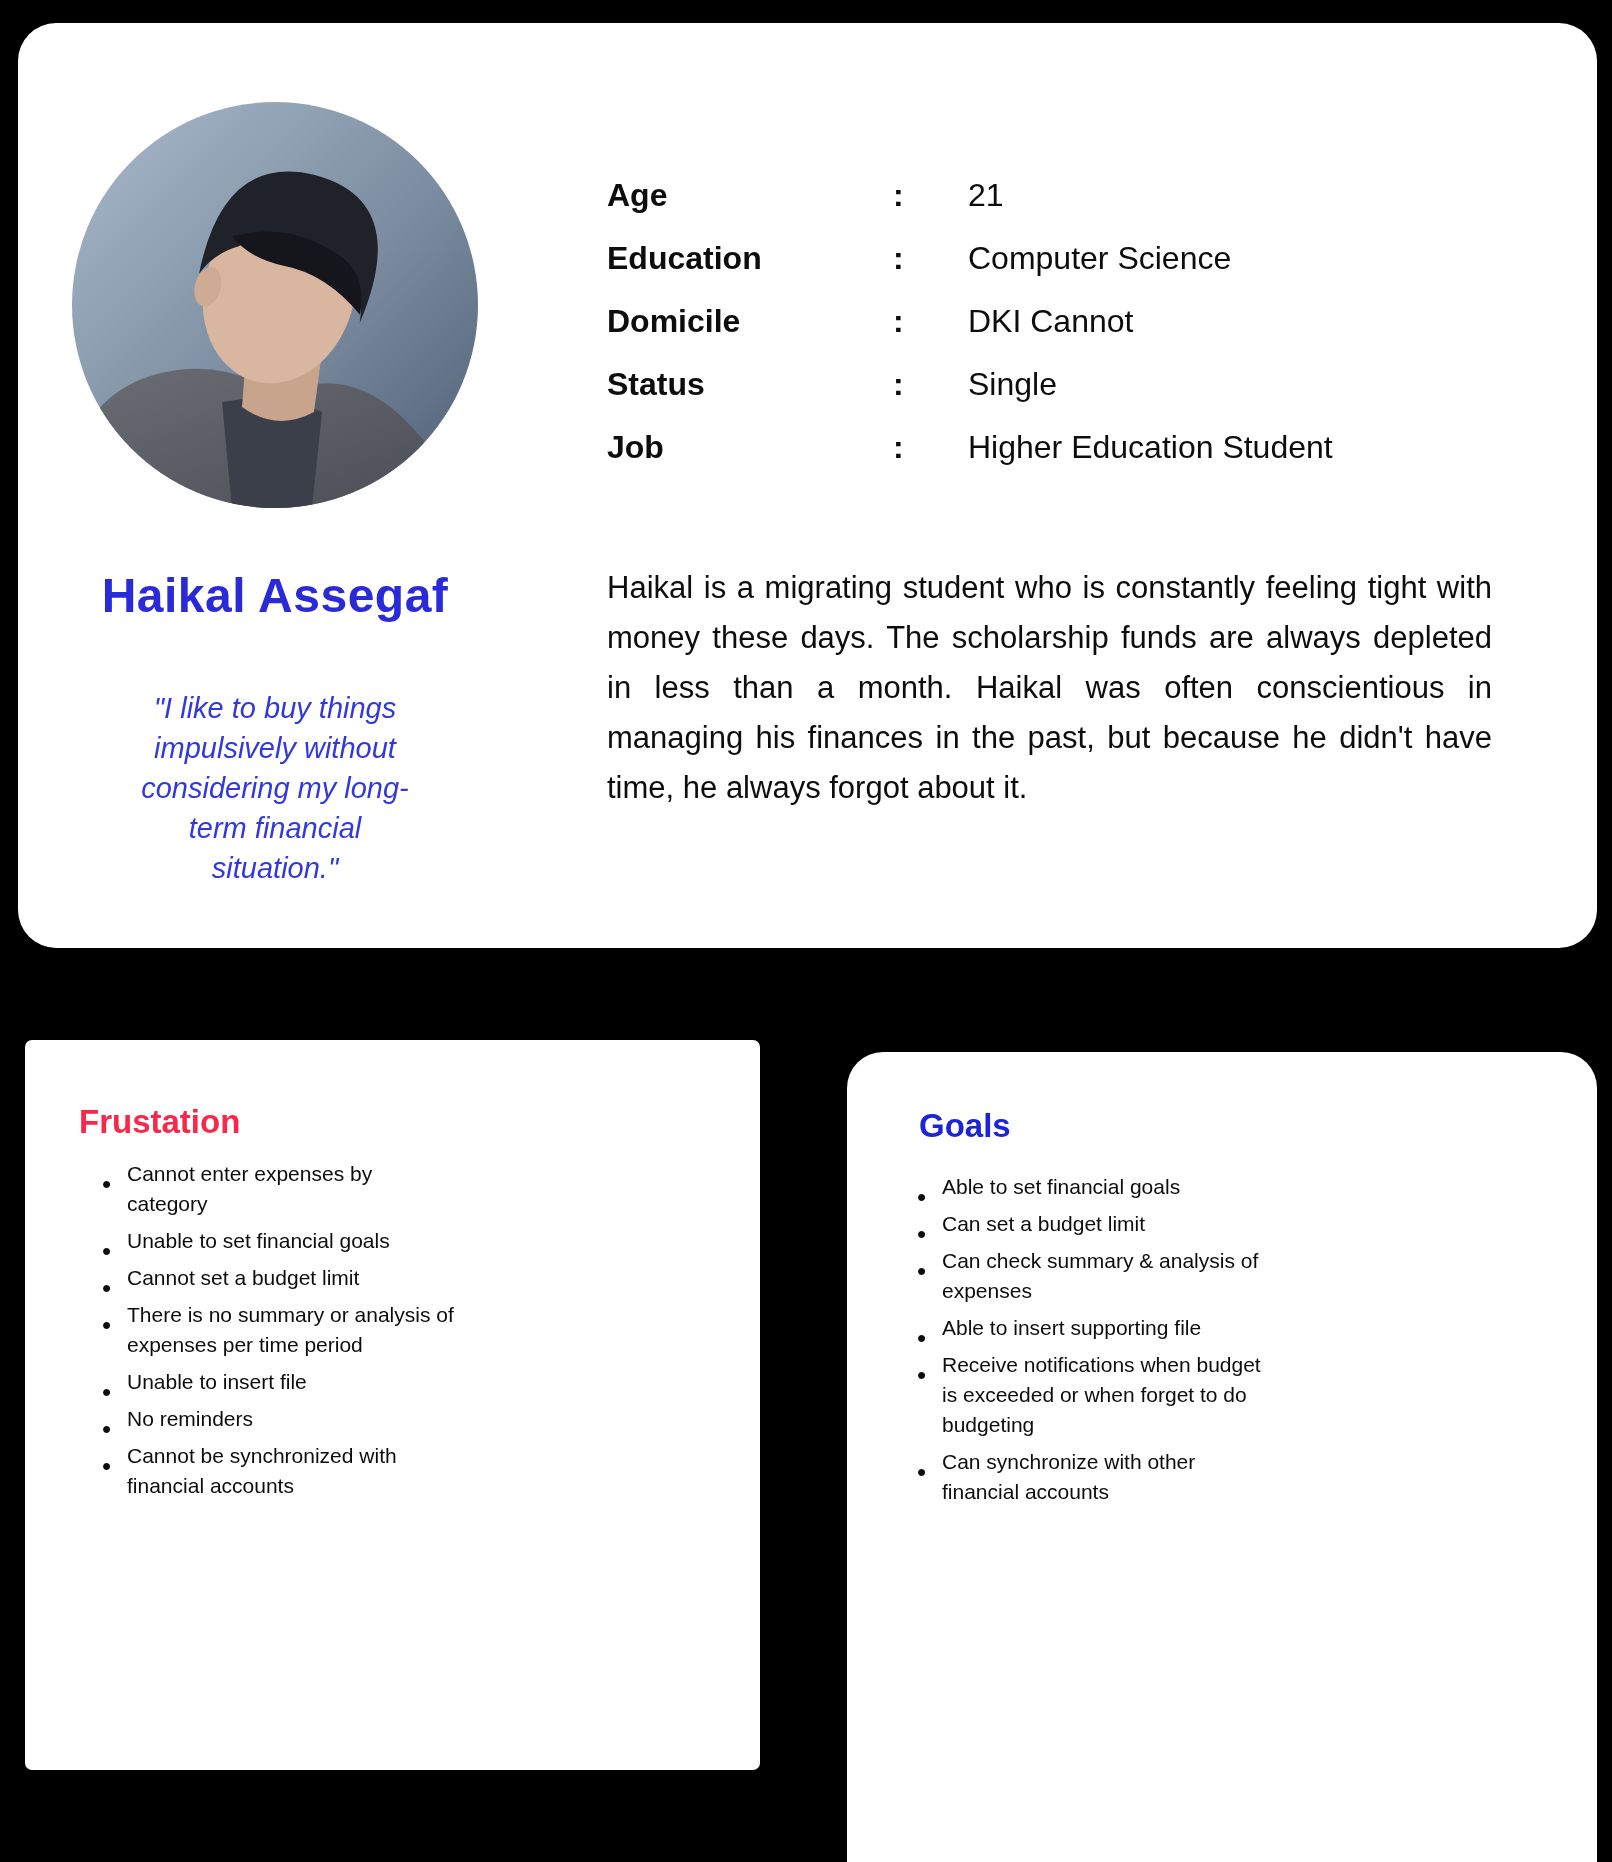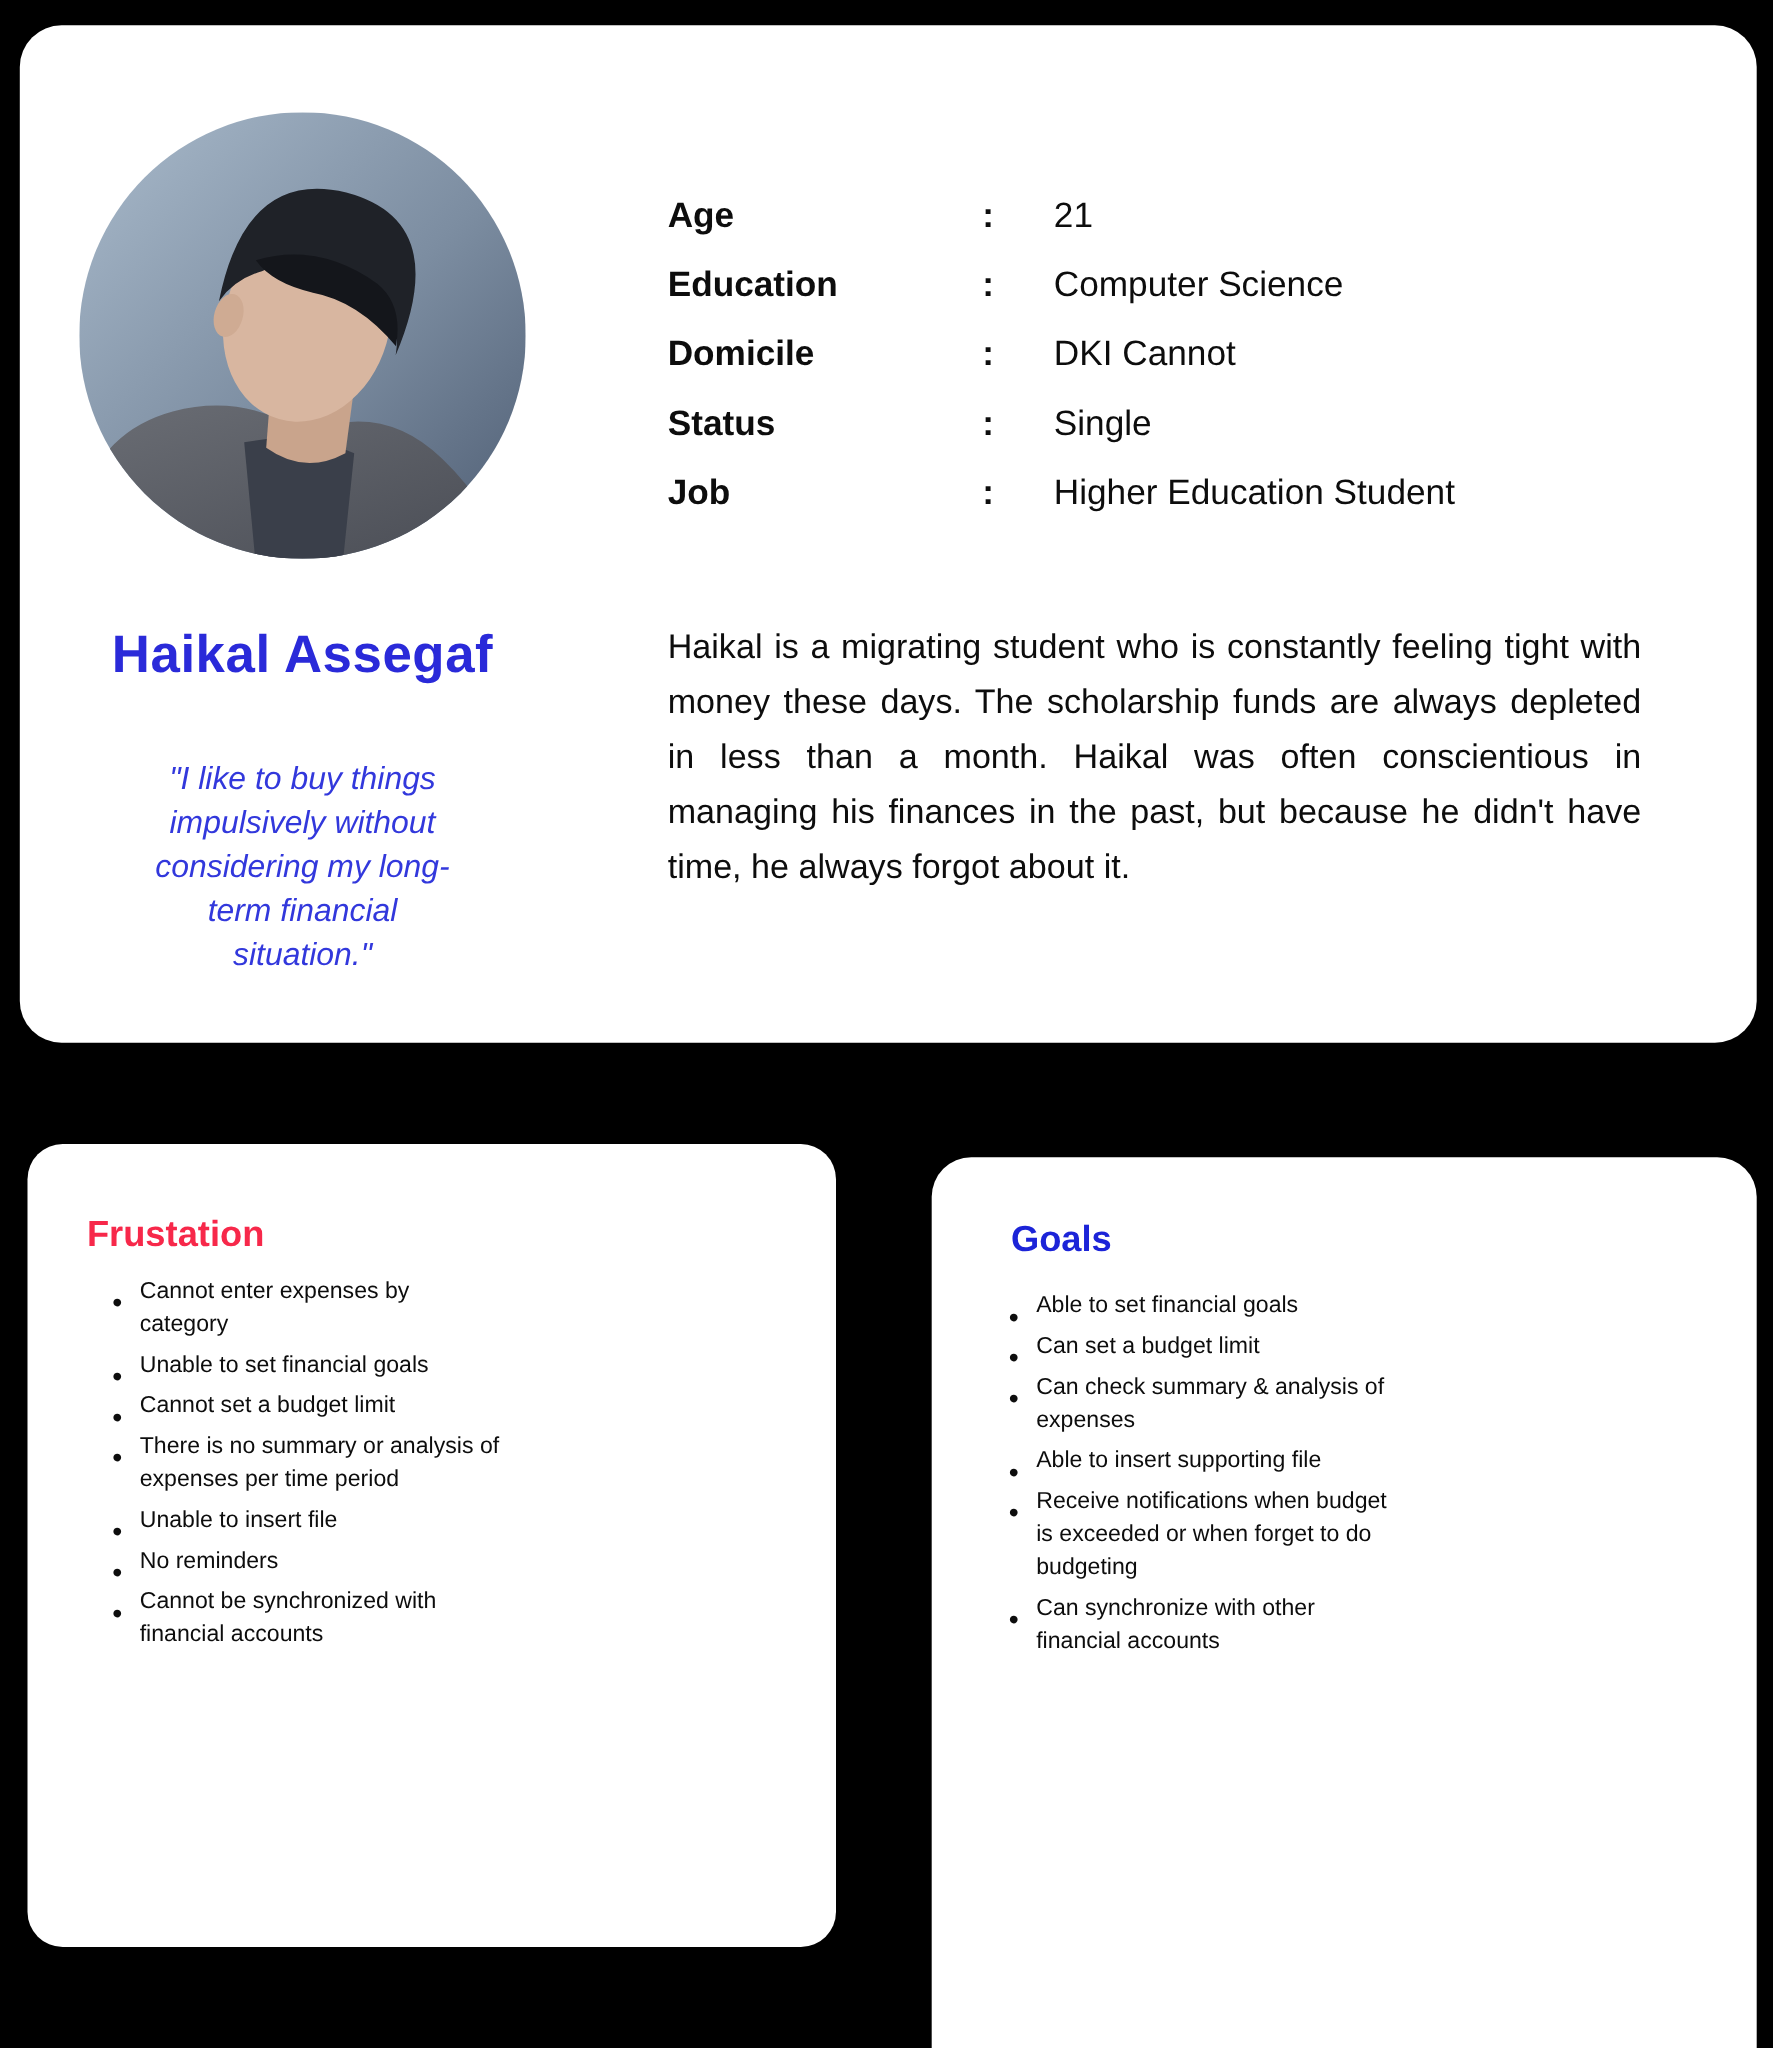--- a/index.html
+++ b/index.html
@@ -12,21 +12,21 @@
     --frustration-red:#f7284a;
   }
   *{margin:0;padding:0;box-sizing:border-box;}
   html,body{background:var(--page-bg);}
   body{
     width:1612px;height:1862px;position:relative;overflow:hidden;
     font-family:"Liberation Sans", sans-serif;color:var(--text-dark);
   }
   .card{position:absolute;background:var(--card-bg);}
   #top-card{left:18px;top:23px;width:1579px;height:925px;border-radius:38px;}
-  #frustration-card{left:25px;top:1040px;width:735px;height:730px;border-radius:32px;}
+  #frustration-card{left:25px;top:1040px;width:735px;height:730px;border-radius:7px;}
   #goals-card{left:847px;top:1052px;width:750px;height:924px;border-radius:36px;}
 
   
   .avatar{
     position:absolute;left:54px;top:79px;width:406px;height:406px;
     border-radius:50%;overflow:hidden;
   }
   .avatar svg{display:block;width:100%;height:100%;}
   .persona-name{
     position:absolute;left:54px;top:545px;width:406px;
@@ -37,21 +37,21 @@
     position:absolute;left:62px;top:665px;width:390px;
     text-align:center;font-style:italic;font-size:29px;line-height:40px;
     color:var(--quote-blue);white-space:pre-line;
   }
 
   
   .details{position:absolute;left:589px;top:141px;}
   .detail-row{display:flex;align-items:center;height:63px;font-size:32px;}
   .detail-label{width:286px;font-weight:bold;}
   .detail-separator{width:65px;font-weight:bold;}
-  .detail-value{font-weight:normal;}
+  .detail-value{font-weight:normal;margin-left:10px;}
   .bio{
     position:absolute;left:589px;top:540px;width:885px;
     font-size:31px;line-height:50px;text-align:justify;
     color:var(--text-dark);
   }
 
   
   .section-heading{position:absolute;font-size:33px;font-weight:bold;}
   #frustration-heading{left:54px;top:63px;color:var(--frustration-red);}
   #goals-heading{left:72px;top:55px;color:var(--goals-blue);}

